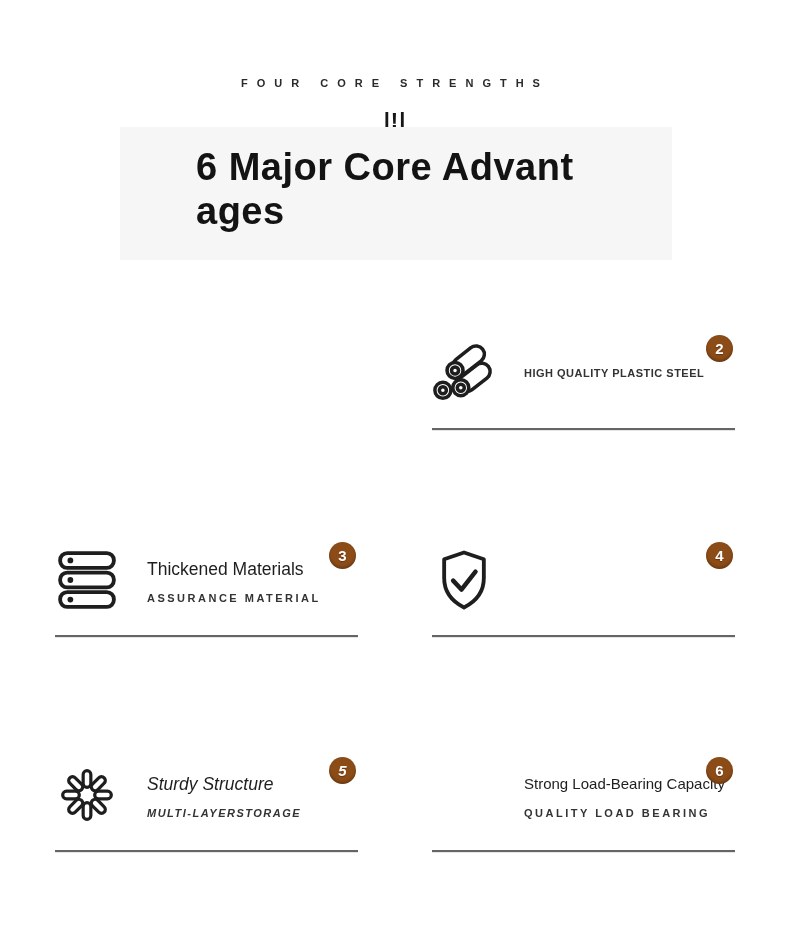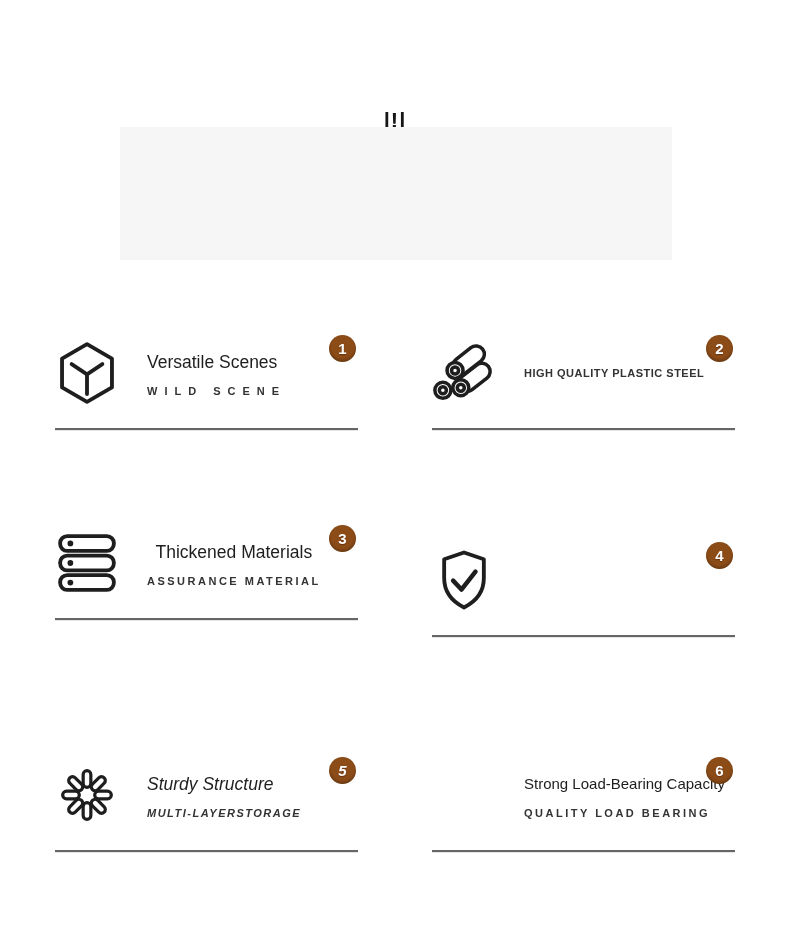--- a/index.html
+++ b/index.html
@@ -22,21 +22,21 @@
     background:#f6f6f6;
   }
   .main-title {
     position:absolute; left:76px; top:18px;
     font-size:38px; line-height:44px; font-weight:700; color:#131313;
     letter-spacing:0.5px;
   }
   .feature { position:absolute; width:303px; height:97px; }
   .f1 { left:55px;  top:333px; }
   .f2 { left:432px; top:333px; }
-  .f3 { left:55px;  top:523px;text-align:center; }
+  .f3 { left:55px;  top:540px; }
   .f4 { left:432px; top:540px; }
   .f5 { left:55px;  top:755px;font-style:italic; }
   .f6 { left:432px; top:755px; }
   .divider {
     position:absolute; left:0; right:0; bottom:0; height:2px;
     background:#656565; box-shadow:0 1px 0 rgba(0,0,0,0.10);
   }
   .icon-box { position:absolute; left:0; top:8px; width:64px; height:64px; }
   .icon-box svg { width:100%; height:100%; display:block; }
   .txt { position:absolute; left:92px; top:20px; white-space:nowrap; }
@@ -56,41 +56,30 @@
     display:flex; align-items:center; justify-content:center;
     text-shadow:0 1px 1px rgba(60,20,0,0.45);
     box-shadow:inset 0 -2px 3px rgba(0,0,0,0.25);
   }
 </style>
 </head>
 <body>
 
 <div class="stage">
 
+  <div class="eyebrow">FOUR CORE STRENGTHS</div>
   <div class="decor-glyph">|!|</div>
 
   <div class="title-panel">
     <div class="main-title">
+      <div>6 Major Core Advant</div>
+      <div>ages</div>
     </div>
   </div>
 
-  <div class="feature f1">
-    <div class="icon-box">
-      <svg viewBox="0 0 100 100" fill="none" stroke="#1e1e1e" stroke-width="6" stroke-linecap="round" stroke-linejoin="round">
-        <polygon points="50,5 89,27.5 89,72.5 50,95 11,72.5 11,27.5"></polygon>
-        <path d="M50,52 L50,83 M50,52 L26,36 M50,52 L74,36"></path>
-      </svg>
-    </div>
-    <div class="txt">
-      <div class="f-title">Versatile Scenes</div>
-      <div class="f-sub ls-xl">WILD SCENE</div>
-    </div>
-    <div class="badge">1</div>
-    <div class="divider"></div>
-  </div>
 
   <div class="feature f2">
     <div class="icon-box">
       <svg viewBox="0 0 100 100" fill="none" stroke="#1e1e1e" stroke-width="5.5" stroke-linejoin="round">
         <rect x="29" y="17" width="56" height="26" rx="13" transform="rotate(-38 57 30)"></rect>
         <rect x="38" y="44" width="56" height="26" rx="13" transform="rotate(-38 66 57)"></rect>
         <circle cx="36" cy="46" r="12.5" fill="#ffffff"></circle>
         <circle cx="36" cy="46" r="5.5"></circle>
         <circle cx="45" cy="73" r="12.5" fill="#ffffff"></circle>
         <circle cx="45" cy="73" r="5.5"></circle>

